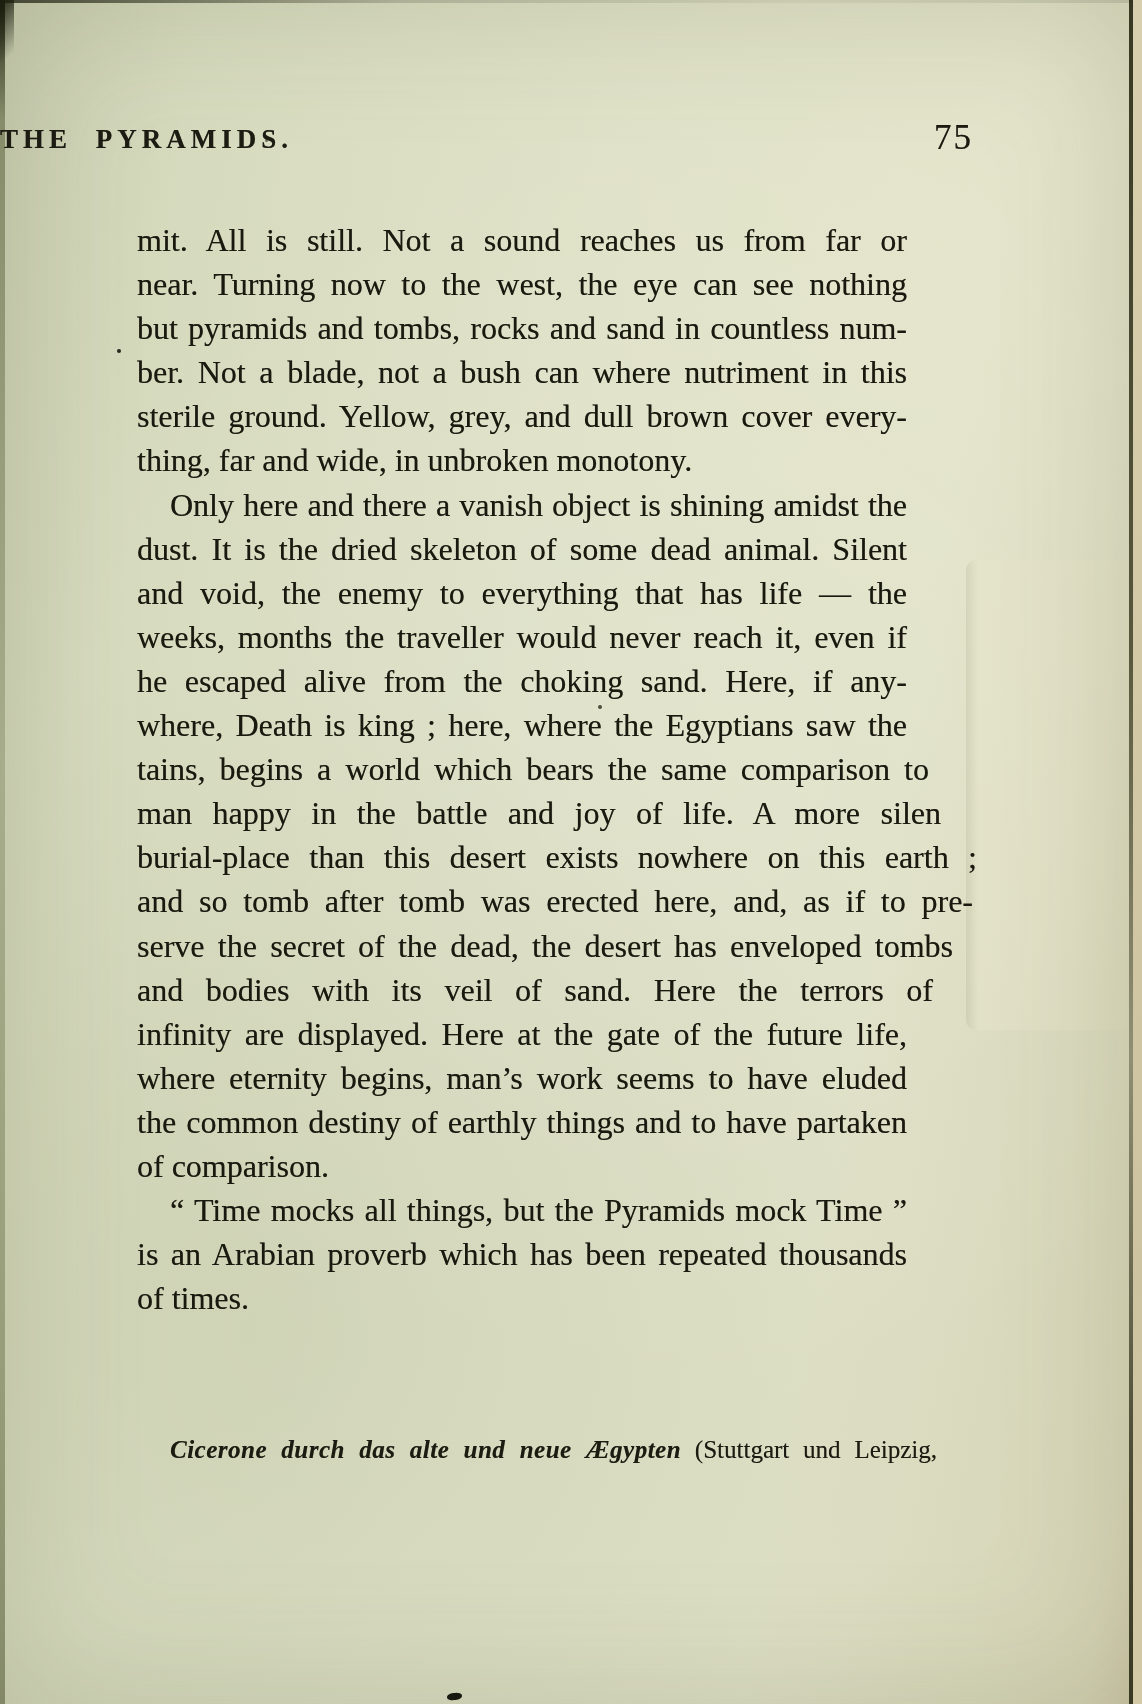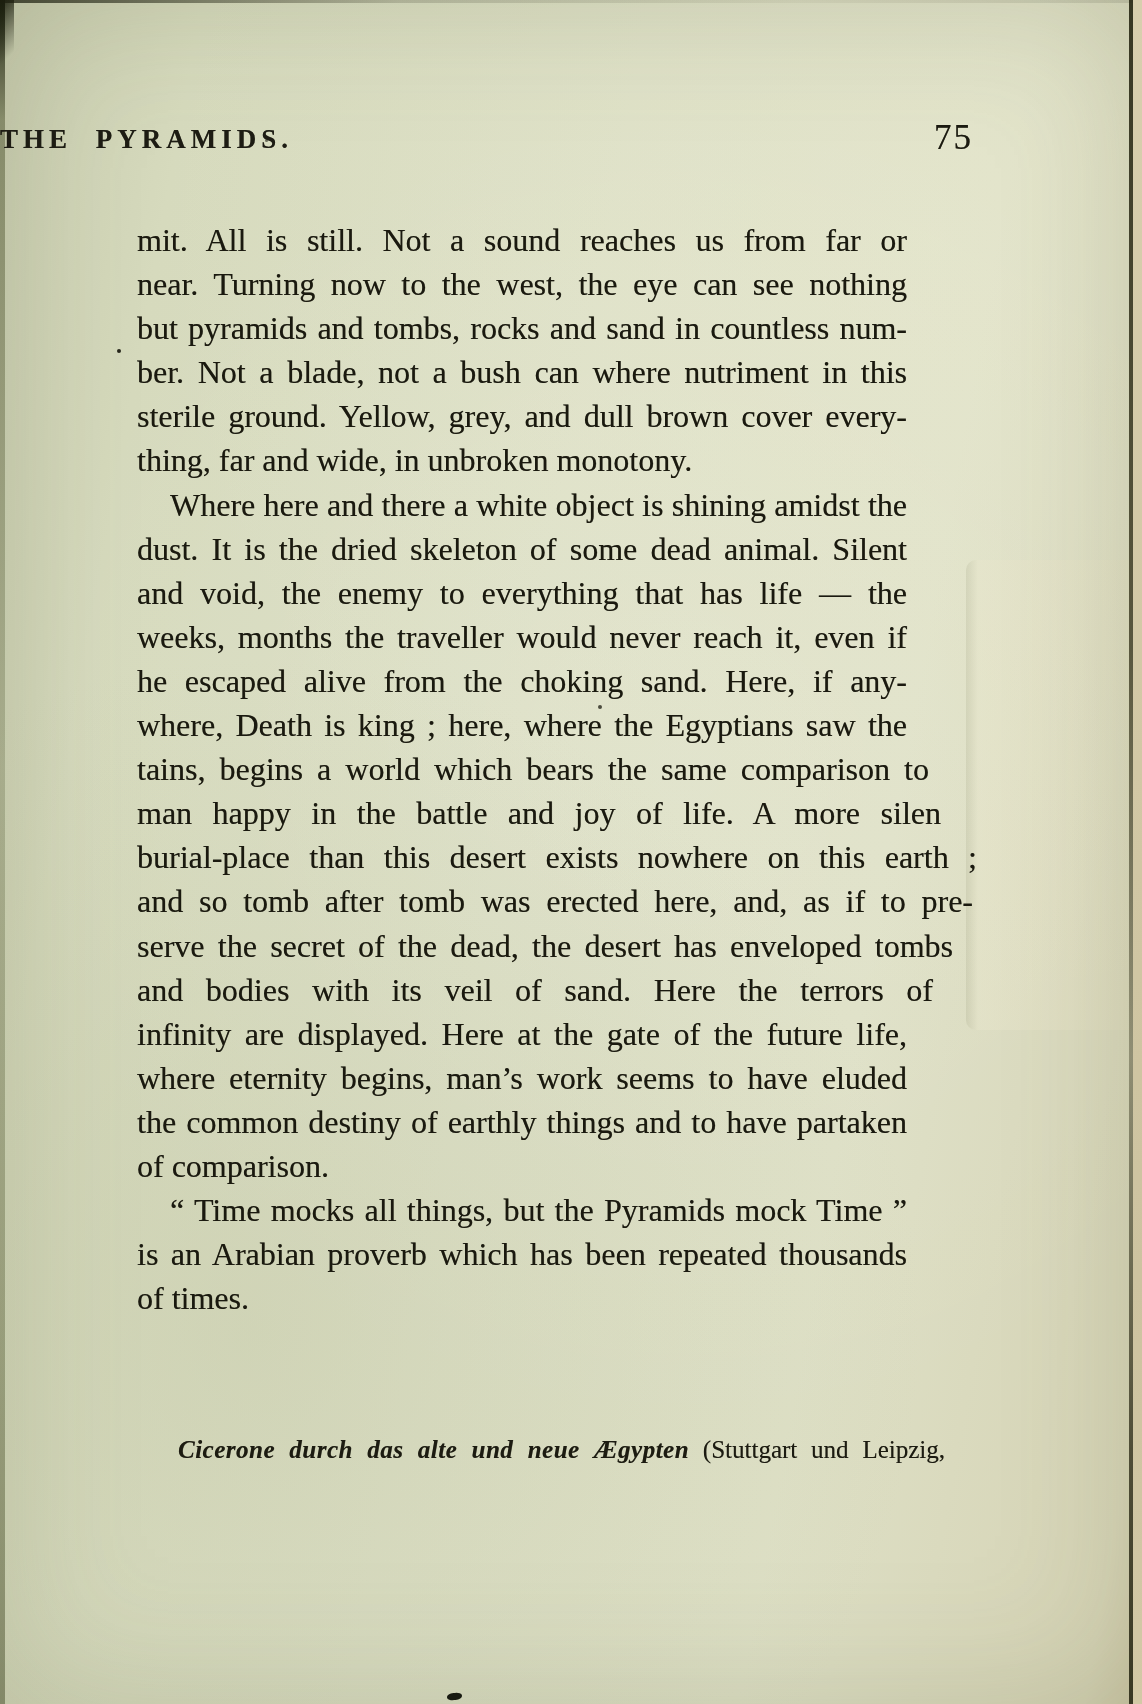--- a/index.html
+++ b/index.html
@@ -46,21 +46,21 @@
   .line.indent{text-indent:33px;}
   
   .para2 .line:nth-child(7){width:792px;}
   .para2 .line:nth-child(8){width:804px;}
   .para2 .line:nth-child(9){width:840px;}
   .para2 .line:nth-child(10){width:836px;}
   .para2 .line:nth-child(11){width:816px;}
   .para2 .line:nth-child(12){width:796px;}
   
   .footnote{position:absolute;left:137px;top:1430px;width:800px;font-size:25px;color:#1c1b11;
-    text-shadow:0.2px 0 0.4px rgba(28,27,17,0.5);margin-left:8px;}
+    text-shadow:0.2px 0 0.4px rgba(28,27,17,0.5);}
   .fn-line1{height:40px;line-height:40px;text-indent:33px;text-align:justify;text-align-last:justify;}
   .fn-title{font-style:italic;font-weight:600;letter-spacing:0.5px;}
   .fn-line2{height:40px;line-height:40px;font-weight:600;}
 </style>
 </head>
 <body>
 
 <div class="page">
   <div class="edge-left"></div>
   <div class="corner-tl"></div>
@@ -75,21 +75,21 @@
   <div class="body-text">
       <div class="para para1">
         <div class="line">mit. All is still. Not a sound reaches us from far or</div>
         <div class="line">near. Turning now to the west, the eye can see nothing</div>
         <div class="line">but pyramids and tombs, rocks and sand in countless num-</div>
         <div class="line">ber. Not a blade, not a bush can where nutriment in this</div>
         <div class="line">sterile ground. Yellow, grey, and dull brown cover every-</div>
         <div class="line last">thing, far and wide, in unbroken monotony.</div>
       </div>
       <div class="para para2">
-        <div class="line indent">Where here and there a white object is shining amidst the</div>
+        <div class="line indent">Only here and there a vanish object is shining amidst the</div>
         <div class="line">dust. It is the dried skeleton of some dead animal. Silent</div>
         <div class="line">and void, the enemy to everything that has life — the</div>
         <div class="line">weeks, months the traveller would never reach it, even if</div>
         <div class="line">he escaped alive from the choking sand. Here, if any-</div>
         <div class="line">where, Death is king ; here, where the Egyptians saw the</div>
         <div class="line">tains, begins a world which bears the same comparison to</div>
         <div class="line">man happy in the battle and joy of life. A more silen</div>
         <div class="line">burial-place than this desert exists nowhere on this earth ;</div>
         <div class="line">and so tomb after tomb was erected here, and, as if to pre-</div>
         <div class="line">serve the secret of the dead, the desert has enveloped tombs</div>

